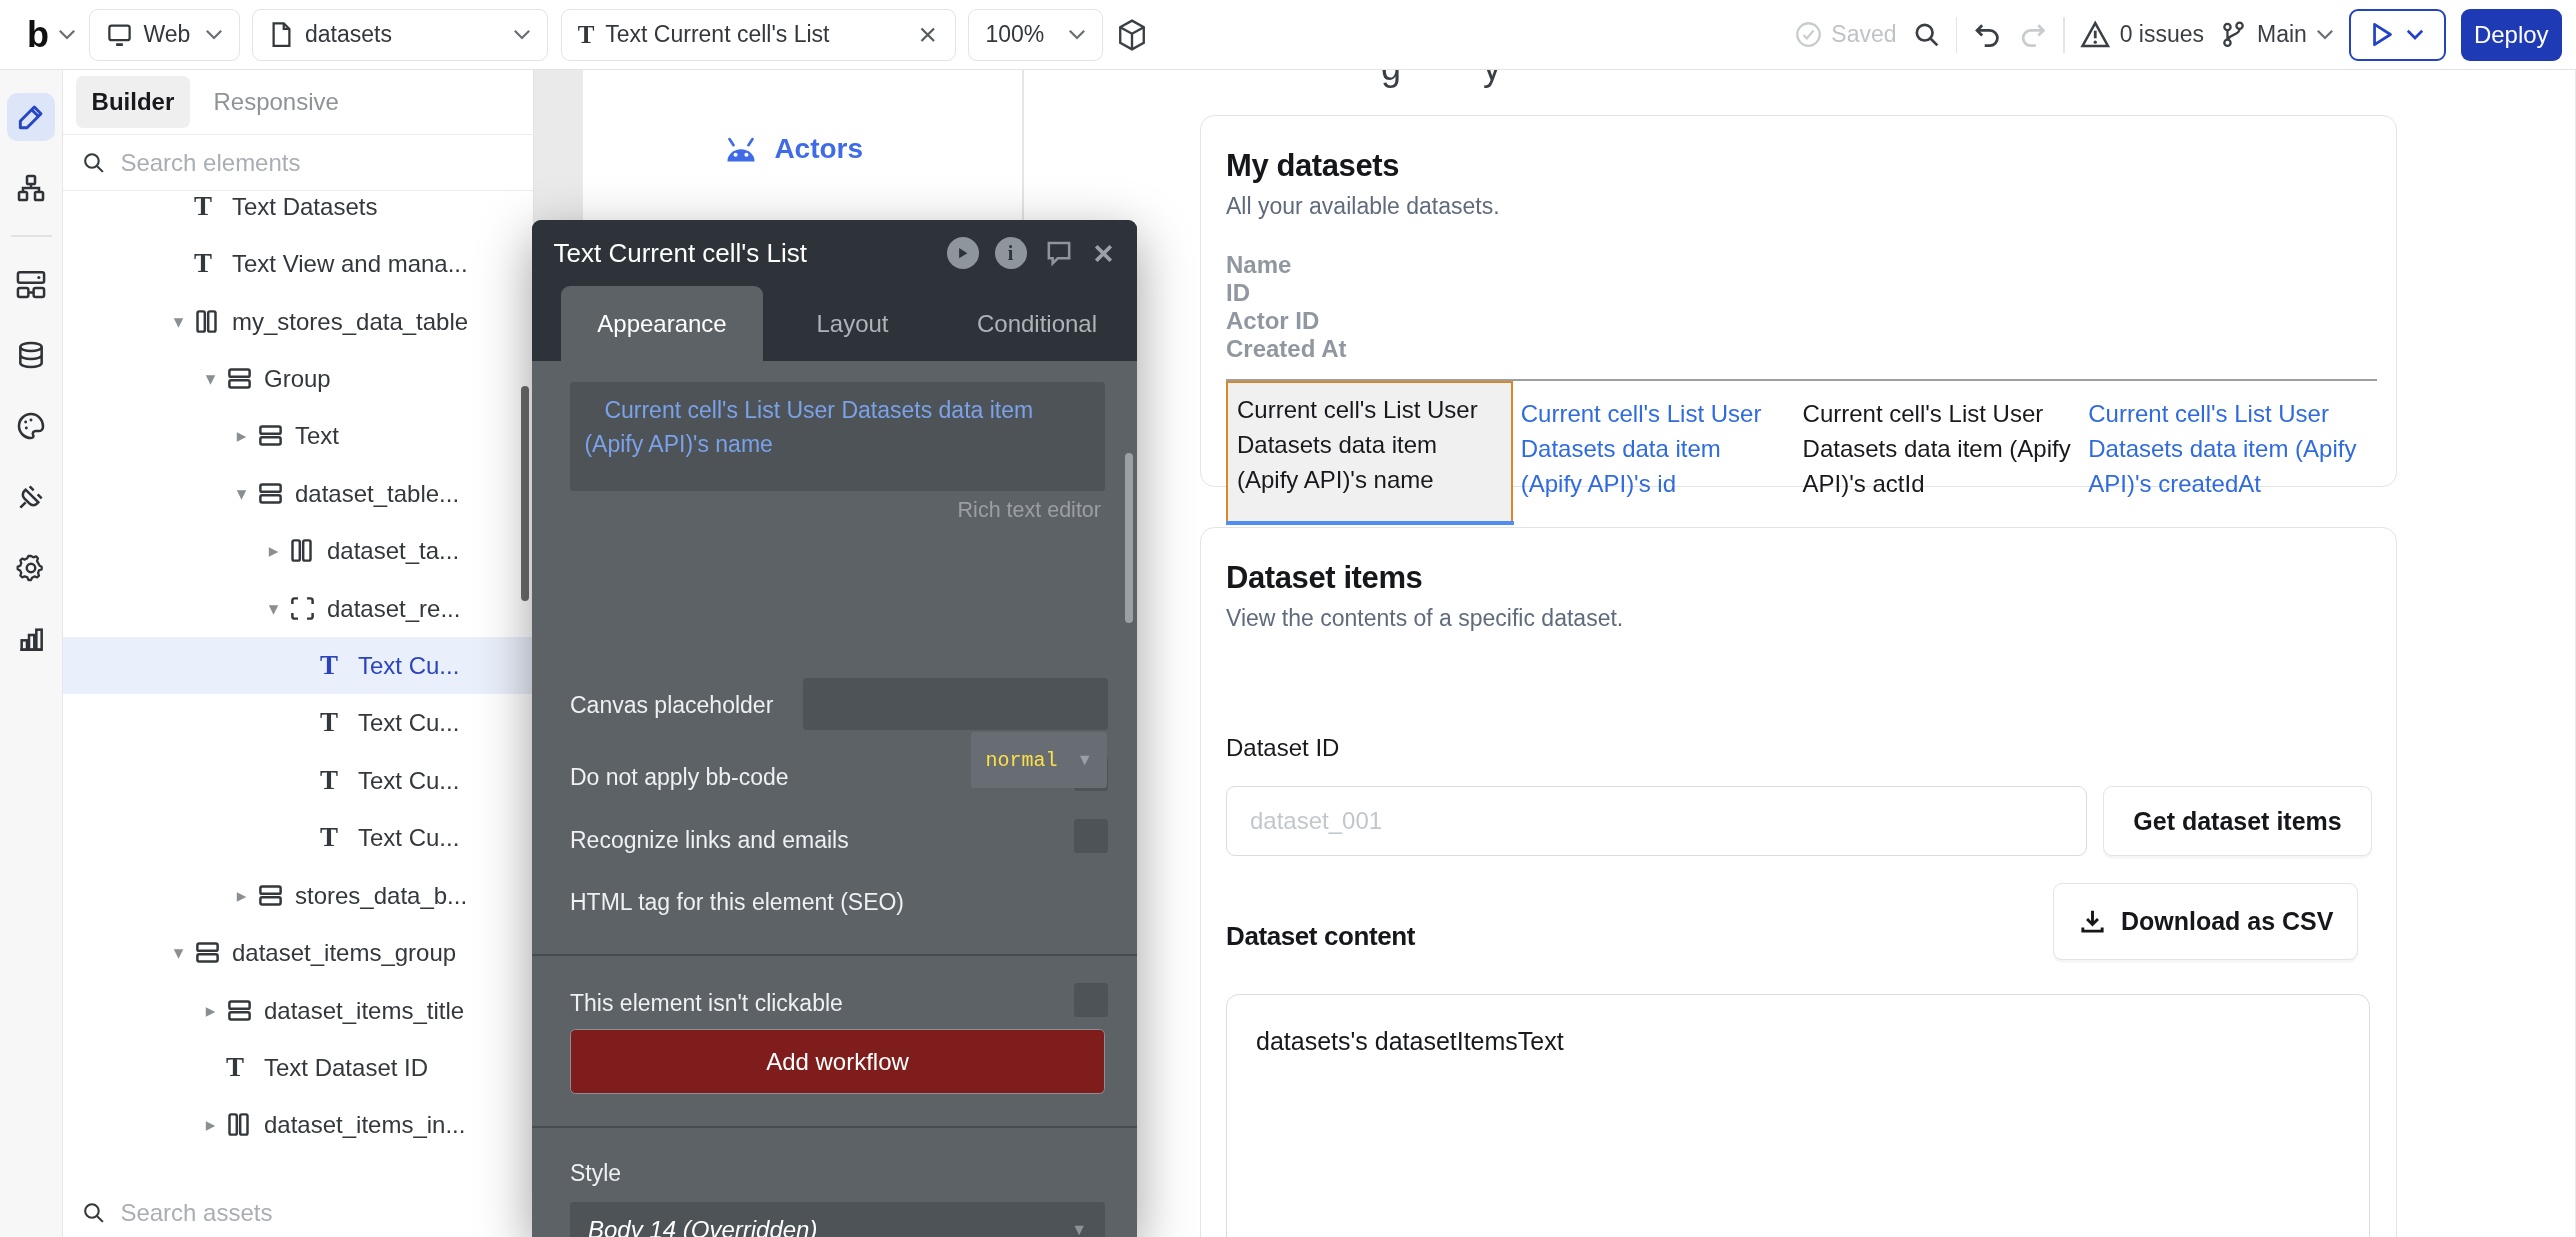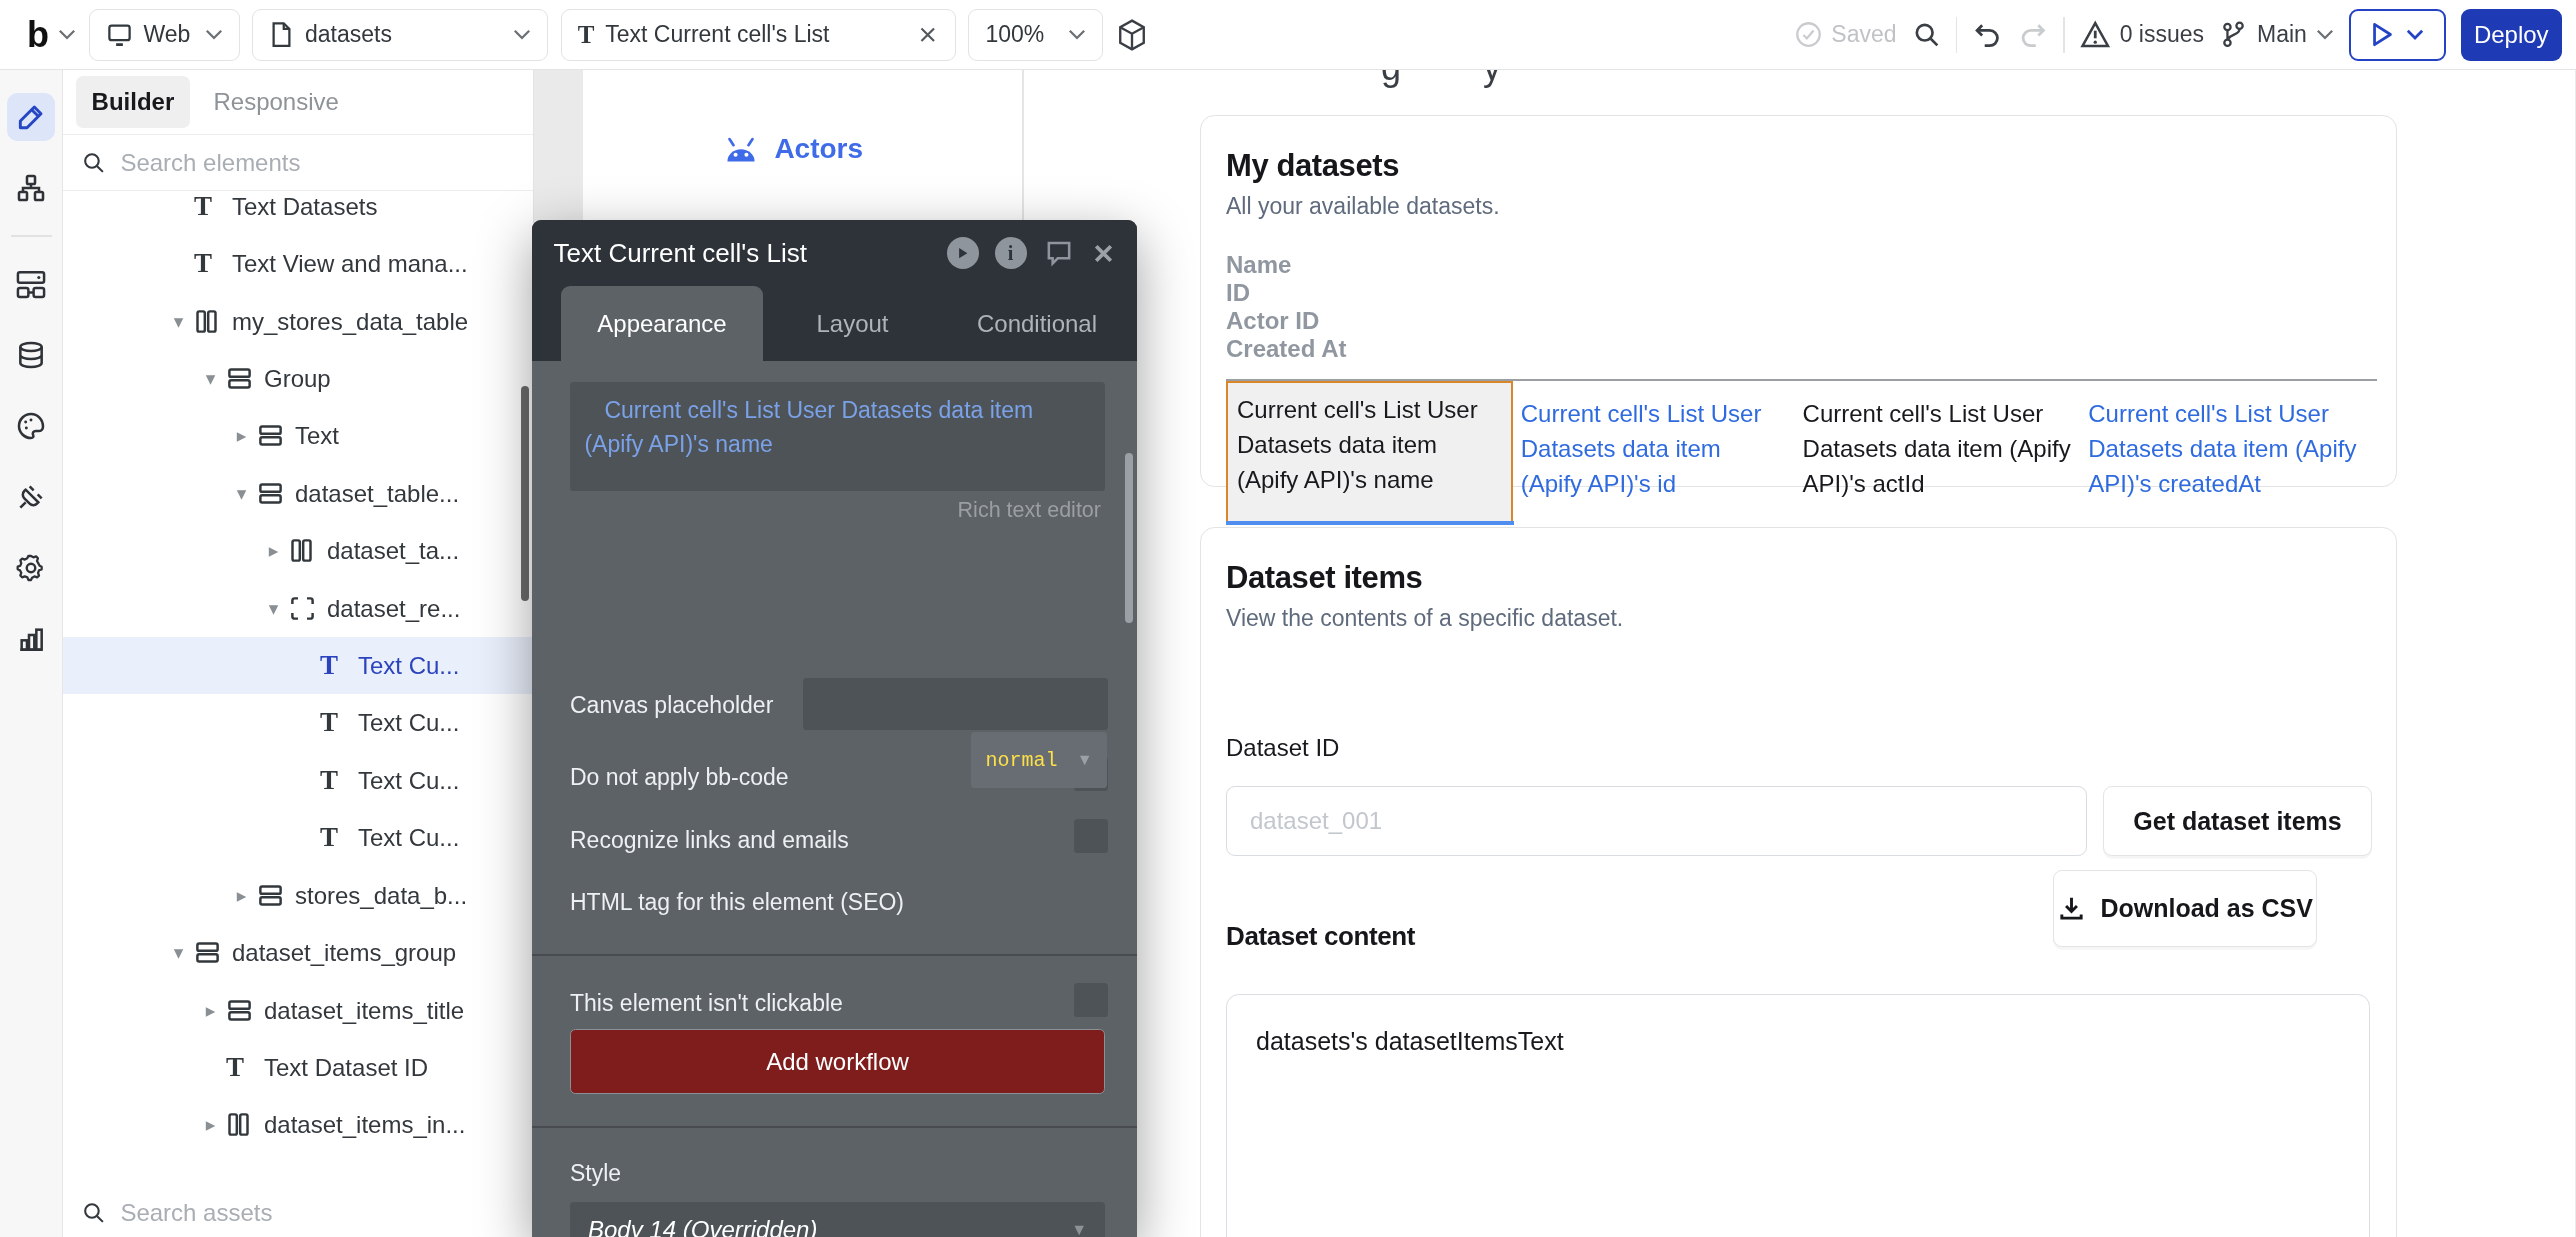--- a/index.html
+++ b/index.html
@@ -507,21 +507,21 @@
     <div class="card" id="card-items">
       <div class="card-pad" style="position:relative; height:100%;">
         <div class="card-title">Dataset items</div>
         <div class="card-sub">View the contents of a specific dataset.</div>
         <div class="fld-label" style="position:absolute; left:25px; top:206px;">Dataset ID</div>
         <div style="position:absolute; left:25px; top:258px; display:flex; gap:16px;">
           <input class="inp" style="width: 861px; height: 70px; padding: 0px 23px;" placeholder="dataset_001">
           <div class="btn-light" style="width:269px; height:70px;">Get dataset items</div>
         </div>
         <div class="card-title" style="font-size:26px; position:absolute; left:25px; top:393px;">Dataset content</div>
-        <div class="btn-light" style="position:absolute; left:852px; top:342px; width:264px; height:77px;">
+        <div class="btn-light" style="position:absolute; left:852px; top:355px; width:305px; height:77px;">
           <svg width="29" height="29" viewBox="0 0 24 24">
               <path d="M12 3 v11 M7.5 10 L12 14.5 L16.5 10" fill="none" stroke="#15171b" stroke-width="2.4"></path>
               <path d="M4 17 v3 h16 v-3" fill="none" stroke="#15171b" stroke-width="2.4"></path>
             </svg>
           <span>Download as CSV</span>
         </div>
         <div style="position:absolute; left:25px; top:466px; width:1144px; height:296px; border:1.8px solid #dadde1; border-radius:12.6px;">
           <div style="font-size:25px; color:#17191d; padding:32px 0 0 29px;">datasets's datasetItemsText</div>
         </div>
       </div>

